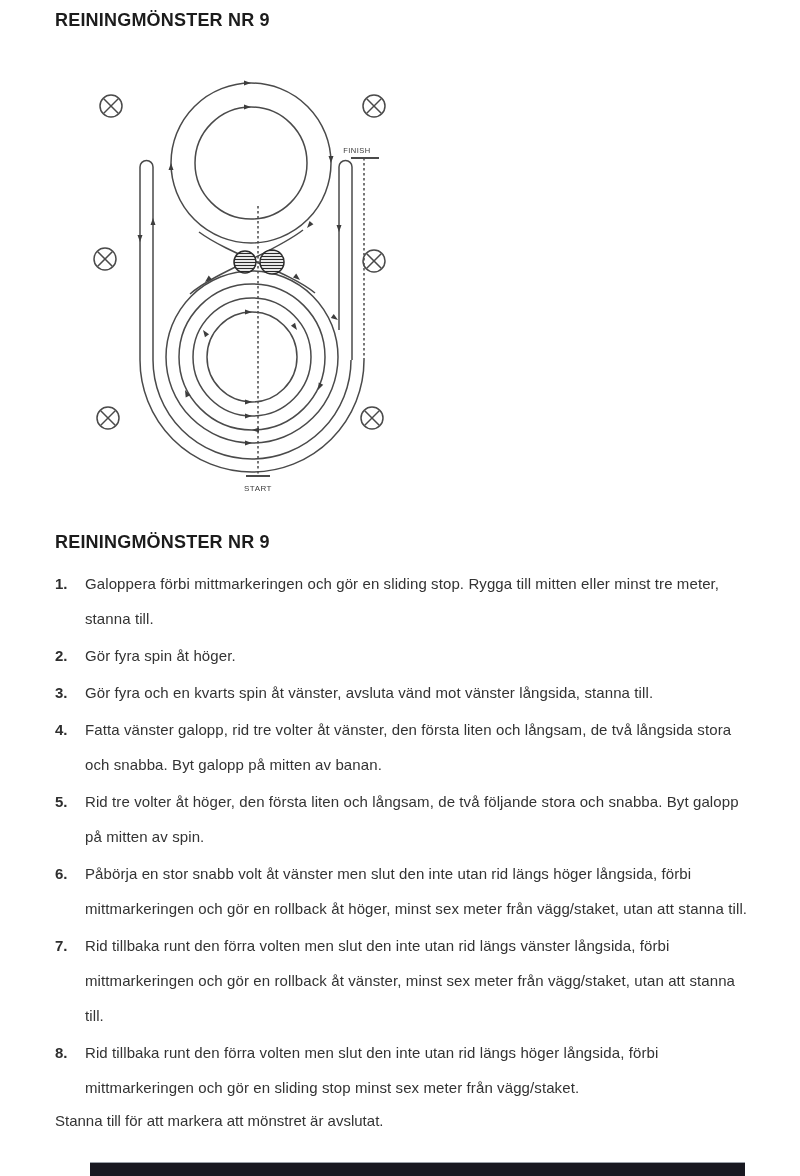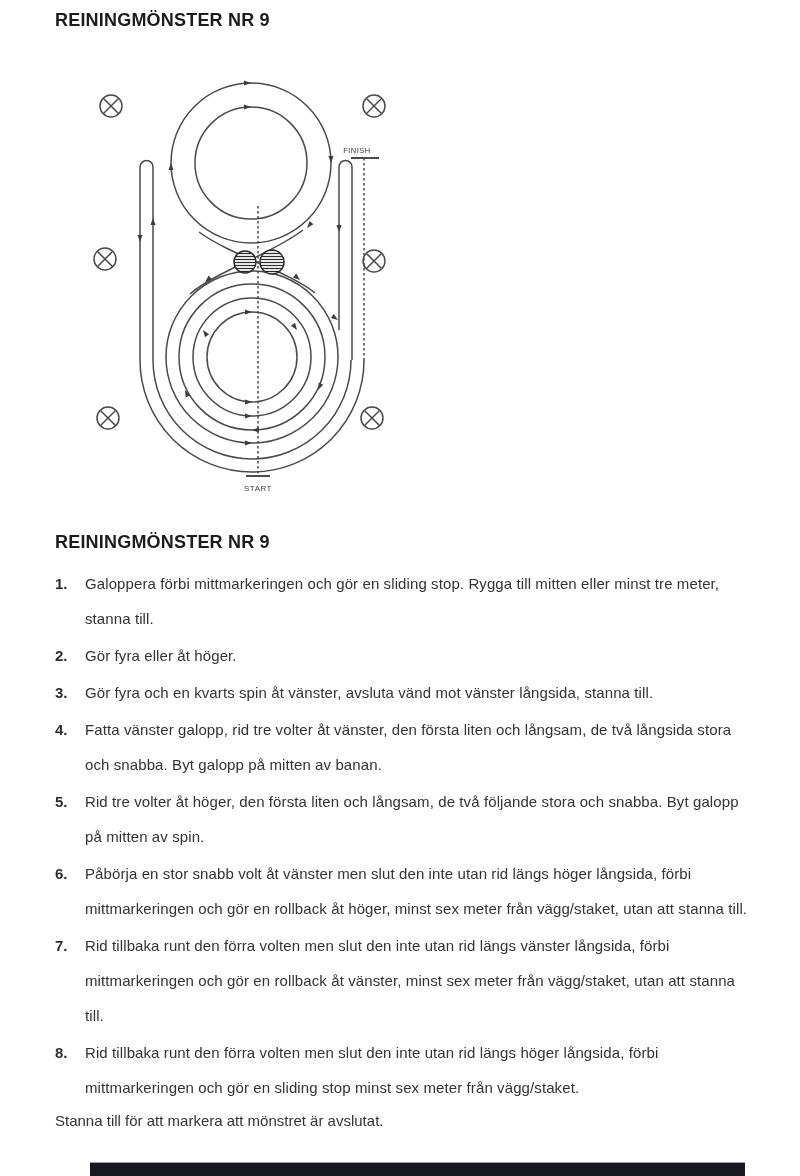--- a/index.html
+++ b/index.html
@@ -167,21 +167,21 @@
 
   <h2 class="h-section">REININGMÖNSTER NR 9</h2>
 
   <div class="instructions">
     <div class="item">
       <span class="num">1.</span>
       <span class="txt">Galoppera förbi mittmarkeringen och gör en sliding stop. Rygga till mitten eller minst tre meter, stanna till.</span>
     </div>
     <div class="item">
       <span class="num">2.</span>
-      <span class="txt">Gör fyra eller åt höger.</span>
+      <span class="txt">Gör fyra spin åt höger.</span>
     </div>
     <div class="item">
       <span class="num">3.</span>
       <span class="txt">Gör fyra och en kvarts spin åt vänster, avsluta vänd mot vänster långsida, stanna till.</span>
     </div>
     <div class="item">
       <span class="num">4.</span>
       <span class="txt">Fatta vänster galopp, rid tre volter åt vänster, den första liten och långsam, de två långsida stora och snabba. Byt galopp på mitten av banan.</span>
     </div>
     <div class="item">

